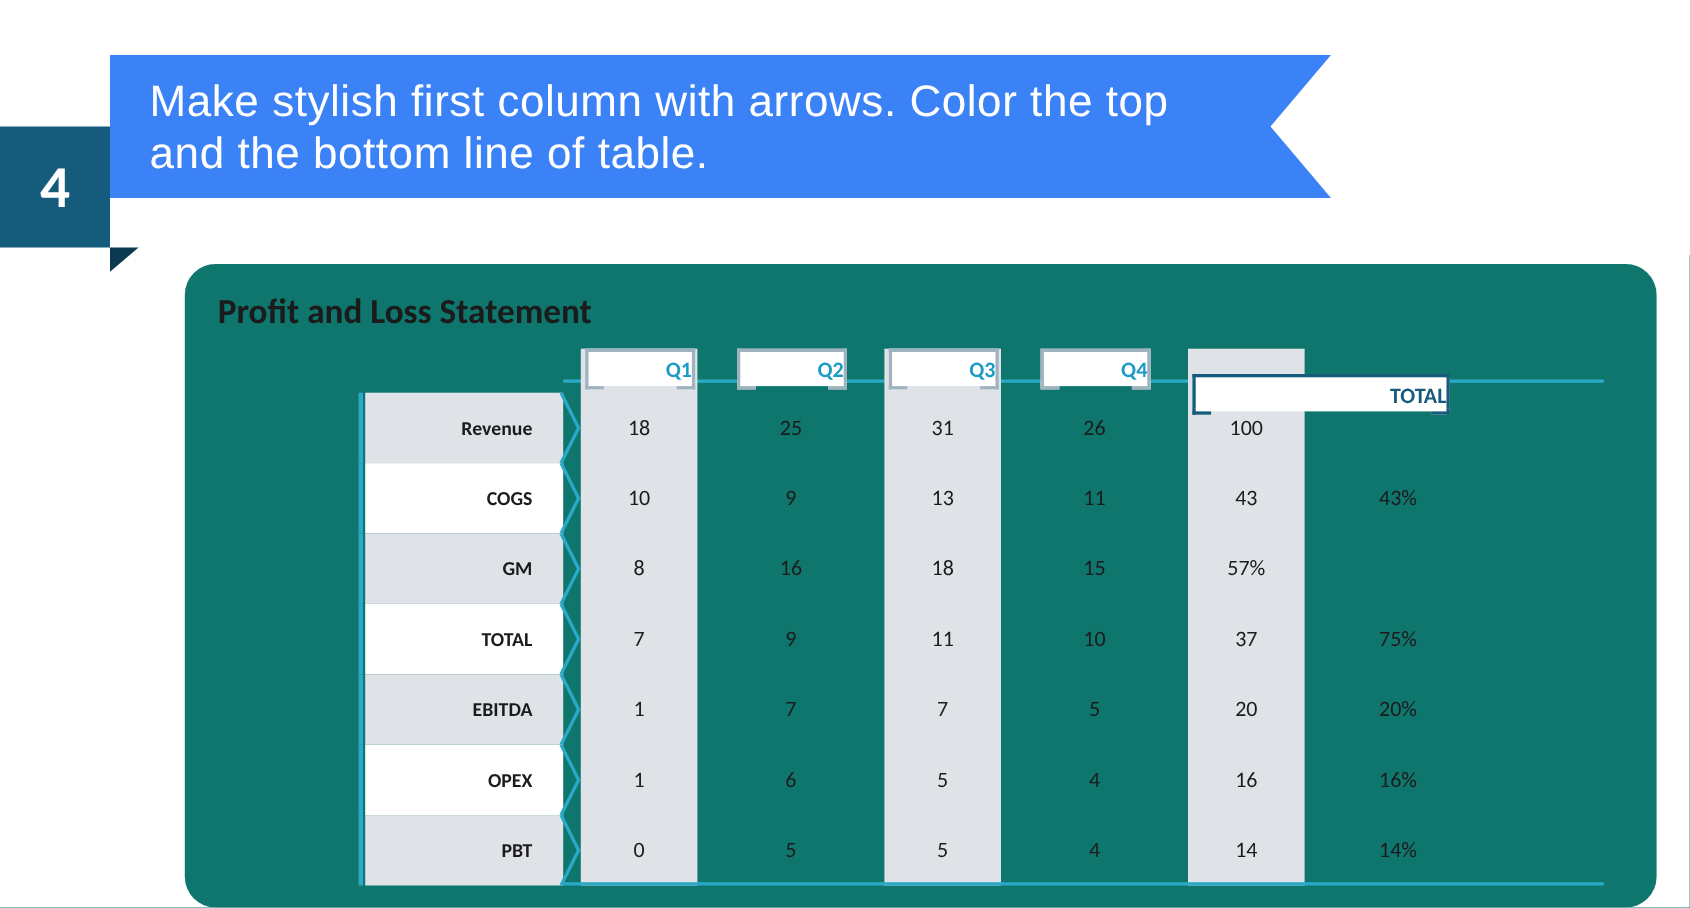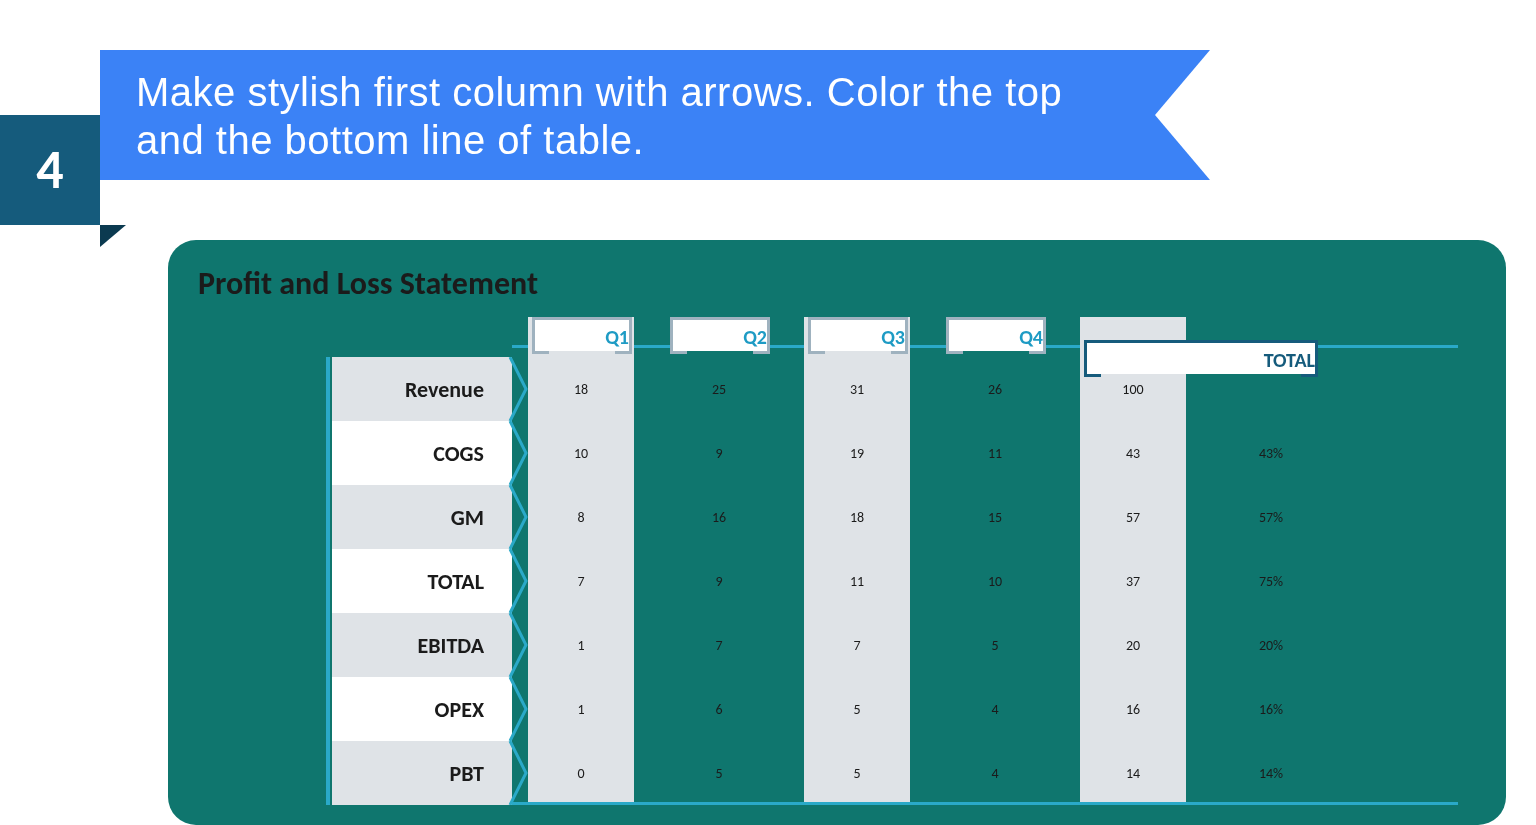--- a/index.html
+++ b/index.html
@@ -133,21 +133,21 @@
   }
   .row .label-cell {
     width: 180px;
     position: relative;
     height: 100%;
     display: flex;
     align-items: center;
     justify-content: flex-end;
     padding-right: 28px;
     font-weight: 700;
-    font-size: 22px;
+    font-size: 18px;
     color: #1b1b1b;
   }
   .row:nth-child(odd) .label-cell { background: #dfe3e7; }
   .row:nth-child(even) .label-cell { background: #ffffff; }
 
   .arrow-svg {
     position: absolute;
     right: -16px;
     top: 0;
     height: 64px;
@@ -159,21 +159,21 @@
     left: -6px;
     top: 0;
     width: 4px;
     height: 100%;
     background: #2aa9c8;
   }
 
   .data-cell {
     width: 138px;
     text-align: center;
-    font-size: 14px;
+    font-size: 20px;
     color: #1b1b1b;
     height: 100%;
     display: flex;
     align-items: center;
     justify-content: center;
     position: relative;
   }
   .col-shade {
     position: absolute;
     top: 0;
@@ -246,21 +246,21 @@
   <polyline points="2,0 18,32 2,64" fill="none" stroke="#2aa9c8" stroke-width="3"></polyline>
 </svg>
     </div>
     <div class="data-cell">
             <span class="cell-text">10</span>
           </div>
     <div class="data-cell">
             <span class="cell-text">9</span>
           </div>
     <div class="data-cell">
-            <span class="cell-text">19</span>
+            <span class="cell-text">13</span>
           </div>
     <div class="data-cell">
             <span class="cell-text">11</span>
           </div>
     <div class="data-cell">
             <span class="cell-text">43</span>
           </div>
     <div class="data-cell">
             <span class="cell-text">43%</span>
           </div>
@@ -279,23 +279,20 @@
     <div class="data-cell">
             <span class="cell-text">16</span>
           </div>
     <div class="data-cell">
             <span class="cell-text">18</span>
           </div>
     <div class="data-cell">
             <span class="cell-text">15</span>
           </div>
     <div class="data-cell">
-            <span class="cell-text">57</span>
-          </div>
-    <div class="data-cell">
             <span class="cell-text">57%</span>
           </div>
   </div>
         <div class="row">
     <div class="label-cell">
       <div class="left-bar"></div>
       <span class="cell-text">TOTAL</span>
       <svg class="arrow-svg" viewBox="0 0 20 64" preserveAspectRatio="none">
   <polyline points="2,0 18,32 2,64" fill="none" stroke="#2aa9c8" stroke-width="3"></polyline>
 </svg>

